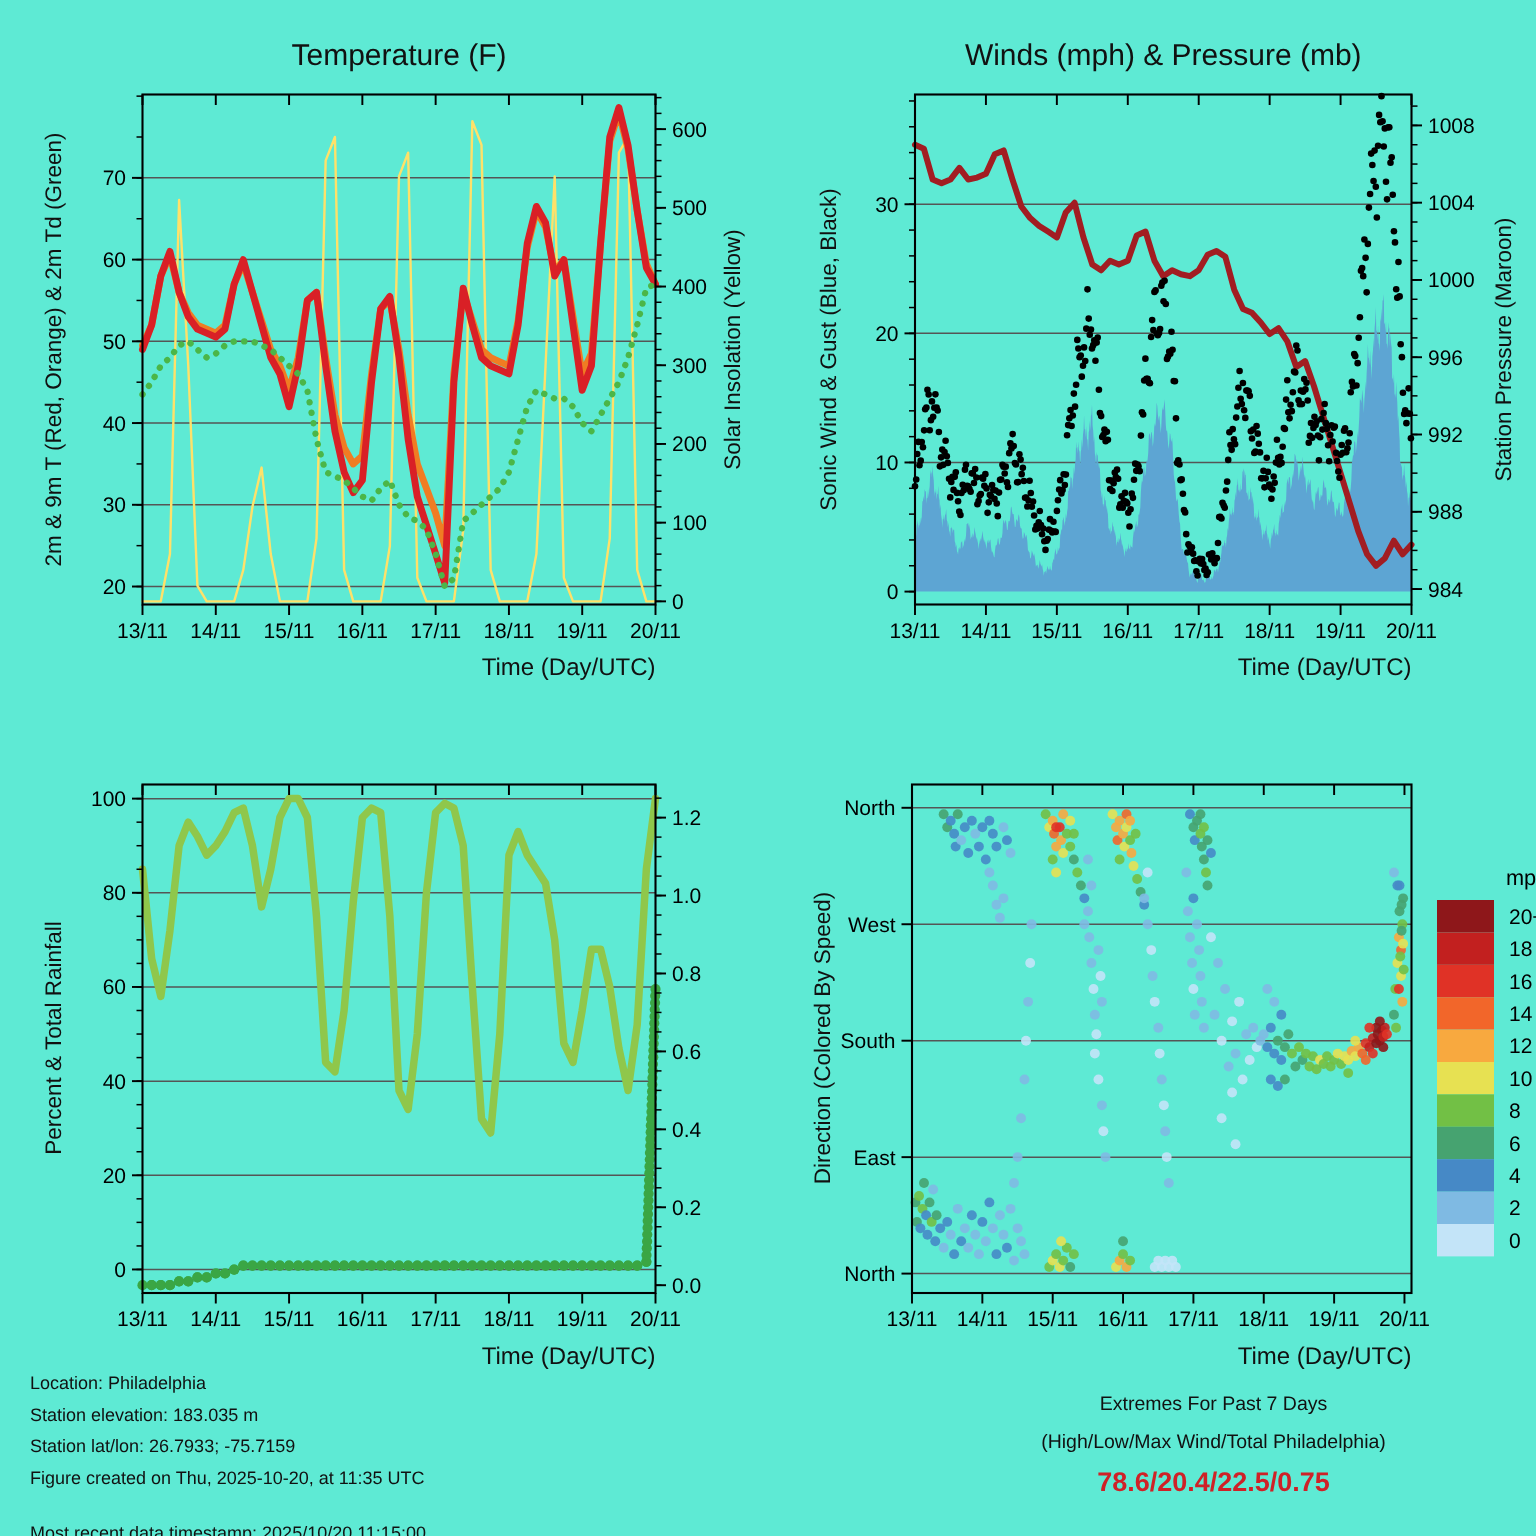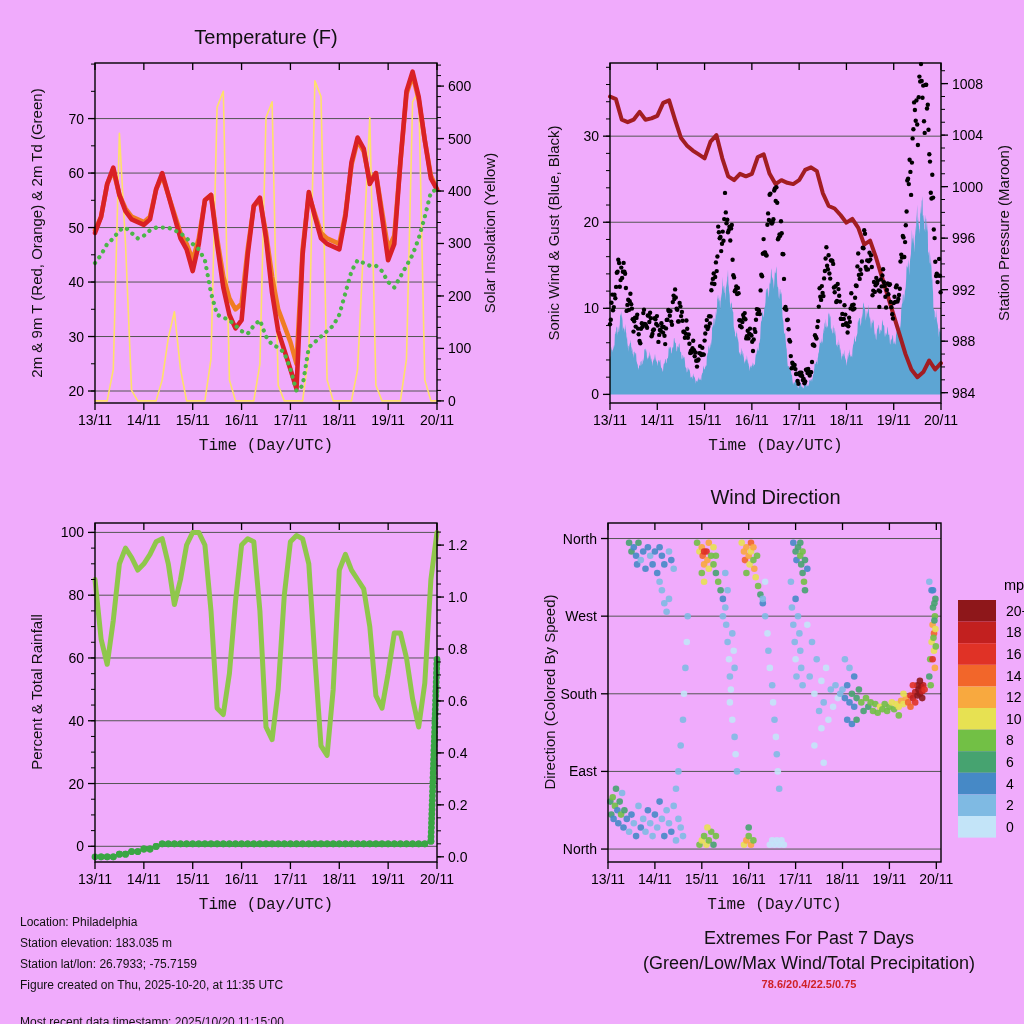--- a/index.html
+++ b/index.html
@@ -1,33 +1,33 @@
 <!DOCTYPE html>
 <html><head>
 <meta charset="utf-8">
 <style>
   html,body{margin:0;padding:0;background:#fff;}
-  .fig{position:relative;width:1024px;height:1024px;background:#f0abfc;
+  .fig{position:relative;width:1024px;height:1024px;background:#5eead4;
        font-family:"Liberation Sans",sans-serif;color:#111;overflow:hidden;}
   .title{position:absolute;font-size:20px;text-align:center;white-space:nowrap;}
-  .xlabel{position:absolute;font-size:16px;text-align:center;white-space:nowrap;font-family:Liberation Mono, monospace;}
+  .xlabel{position:absolute;font-size:16px;text-align:right;white-space:nowrap;}
   .rot{position:absolute;white-space:nowrap;font-size:15px;
        transform:translate(-50%,-50%) rotate(-90deg);}
   .footer-line{position:absolute;font-size:12px;white-space:nowrap;}
-  .ext-line{position:absolute;font-size:18px;text-align:center;width:430px;left:594px;white-space:nowrap;}
-  .ext-val{font-weight:bold;font-size:11px;}
+  .ext-line{position:absolute;font-size:13px;text-align:center;width:430px;left:594px;white-space:nowrap;}
+  .ext-val{font-weight:bold;font-size:18px;}
   svg{position:absolute;overflow:visible;}
 </style>
 </head>
 <body>
 
 <div class="fig">
 
   <div class="title" style="left:95px;width:342px;top:26px;">Temperature (F)</div>
-  <div class="title" style="left:610px;width:331px;top:486px;">Wind Direction</div>
+  <div class="title" style="left:610px;width:331px;top:26px;">Winds (mph) &amp; Pressure (mb)</div>
 
   <div class="rot" style="left:36px;top:233px;">2m &amp; 9m T (Red, Orange) &amp; 2m Td (Green)</div>
   <div class="rot" style="left:489px;top:233px;">Solar Insolation (Yellow)</div>
   <div class="rot" style="left:553px;top:233px;">Sonic Wind &amp; Gust (Blue, Black)</div>
   <div class="rot" style="left:1003px;top:233px;">Station Pressure (Maroon)</div>
   <div class="rot" style="left:36px;top:692px;">Percent &amp; Total Rainfall</div>
   <div class="rot" style="left:549px;top:692px;">Direction (Colored By Speed)</div>
 
   <div class="xlabel" style="left:95px;width:342px;top:437px;">Time (Day/UTC)</div>
   <div class="xlabel" style="left:610px;width:331px;top:437px;">Time (Day/UTC)</div>
@@ -1284,17 +1284,17 @@
   <div>
     <div class="footer-line" style="left:20px;top:915px;">Location: Philadelphia</div>
     <div class="footer-line" style="left:20px;top:936px;">Station elevation: 183.035 m</div>
     <div class="footer-line" style="left:20px;top:957px;">Station lat/lon: 26.7933; -75.7159</div>
     <div class="footer-line" style="left:20px;top:978px;">Figure created on Thu, 2025-10-20, at 11:35 UTC</div>
     <div class="footer-line" style="left:20px;top:999px;margin-top:16px;">Most recent data timestamp: 2025/10/20 11:15:00</div>
   </div>
 
   <div>
     <div class="ext-line" style="top:928px;">Extremes For Past 7 Days</div>
-    <div class="ext-line" style="top:953px;">(Green/Low/Max Wind/Total Precipitation)</div>
+    <div class="ext-line" style="top:953px;">(High/Low/Max Wind/Total Philadelphia)</div>
     <div class="ext-line ext-val" id="ext-values" style="top: 978px; color: rgb(207, 33, 39);">78.6/20.4/22.5/0.75</div>
   </div>
 
 </div>
 
 </body></html>

